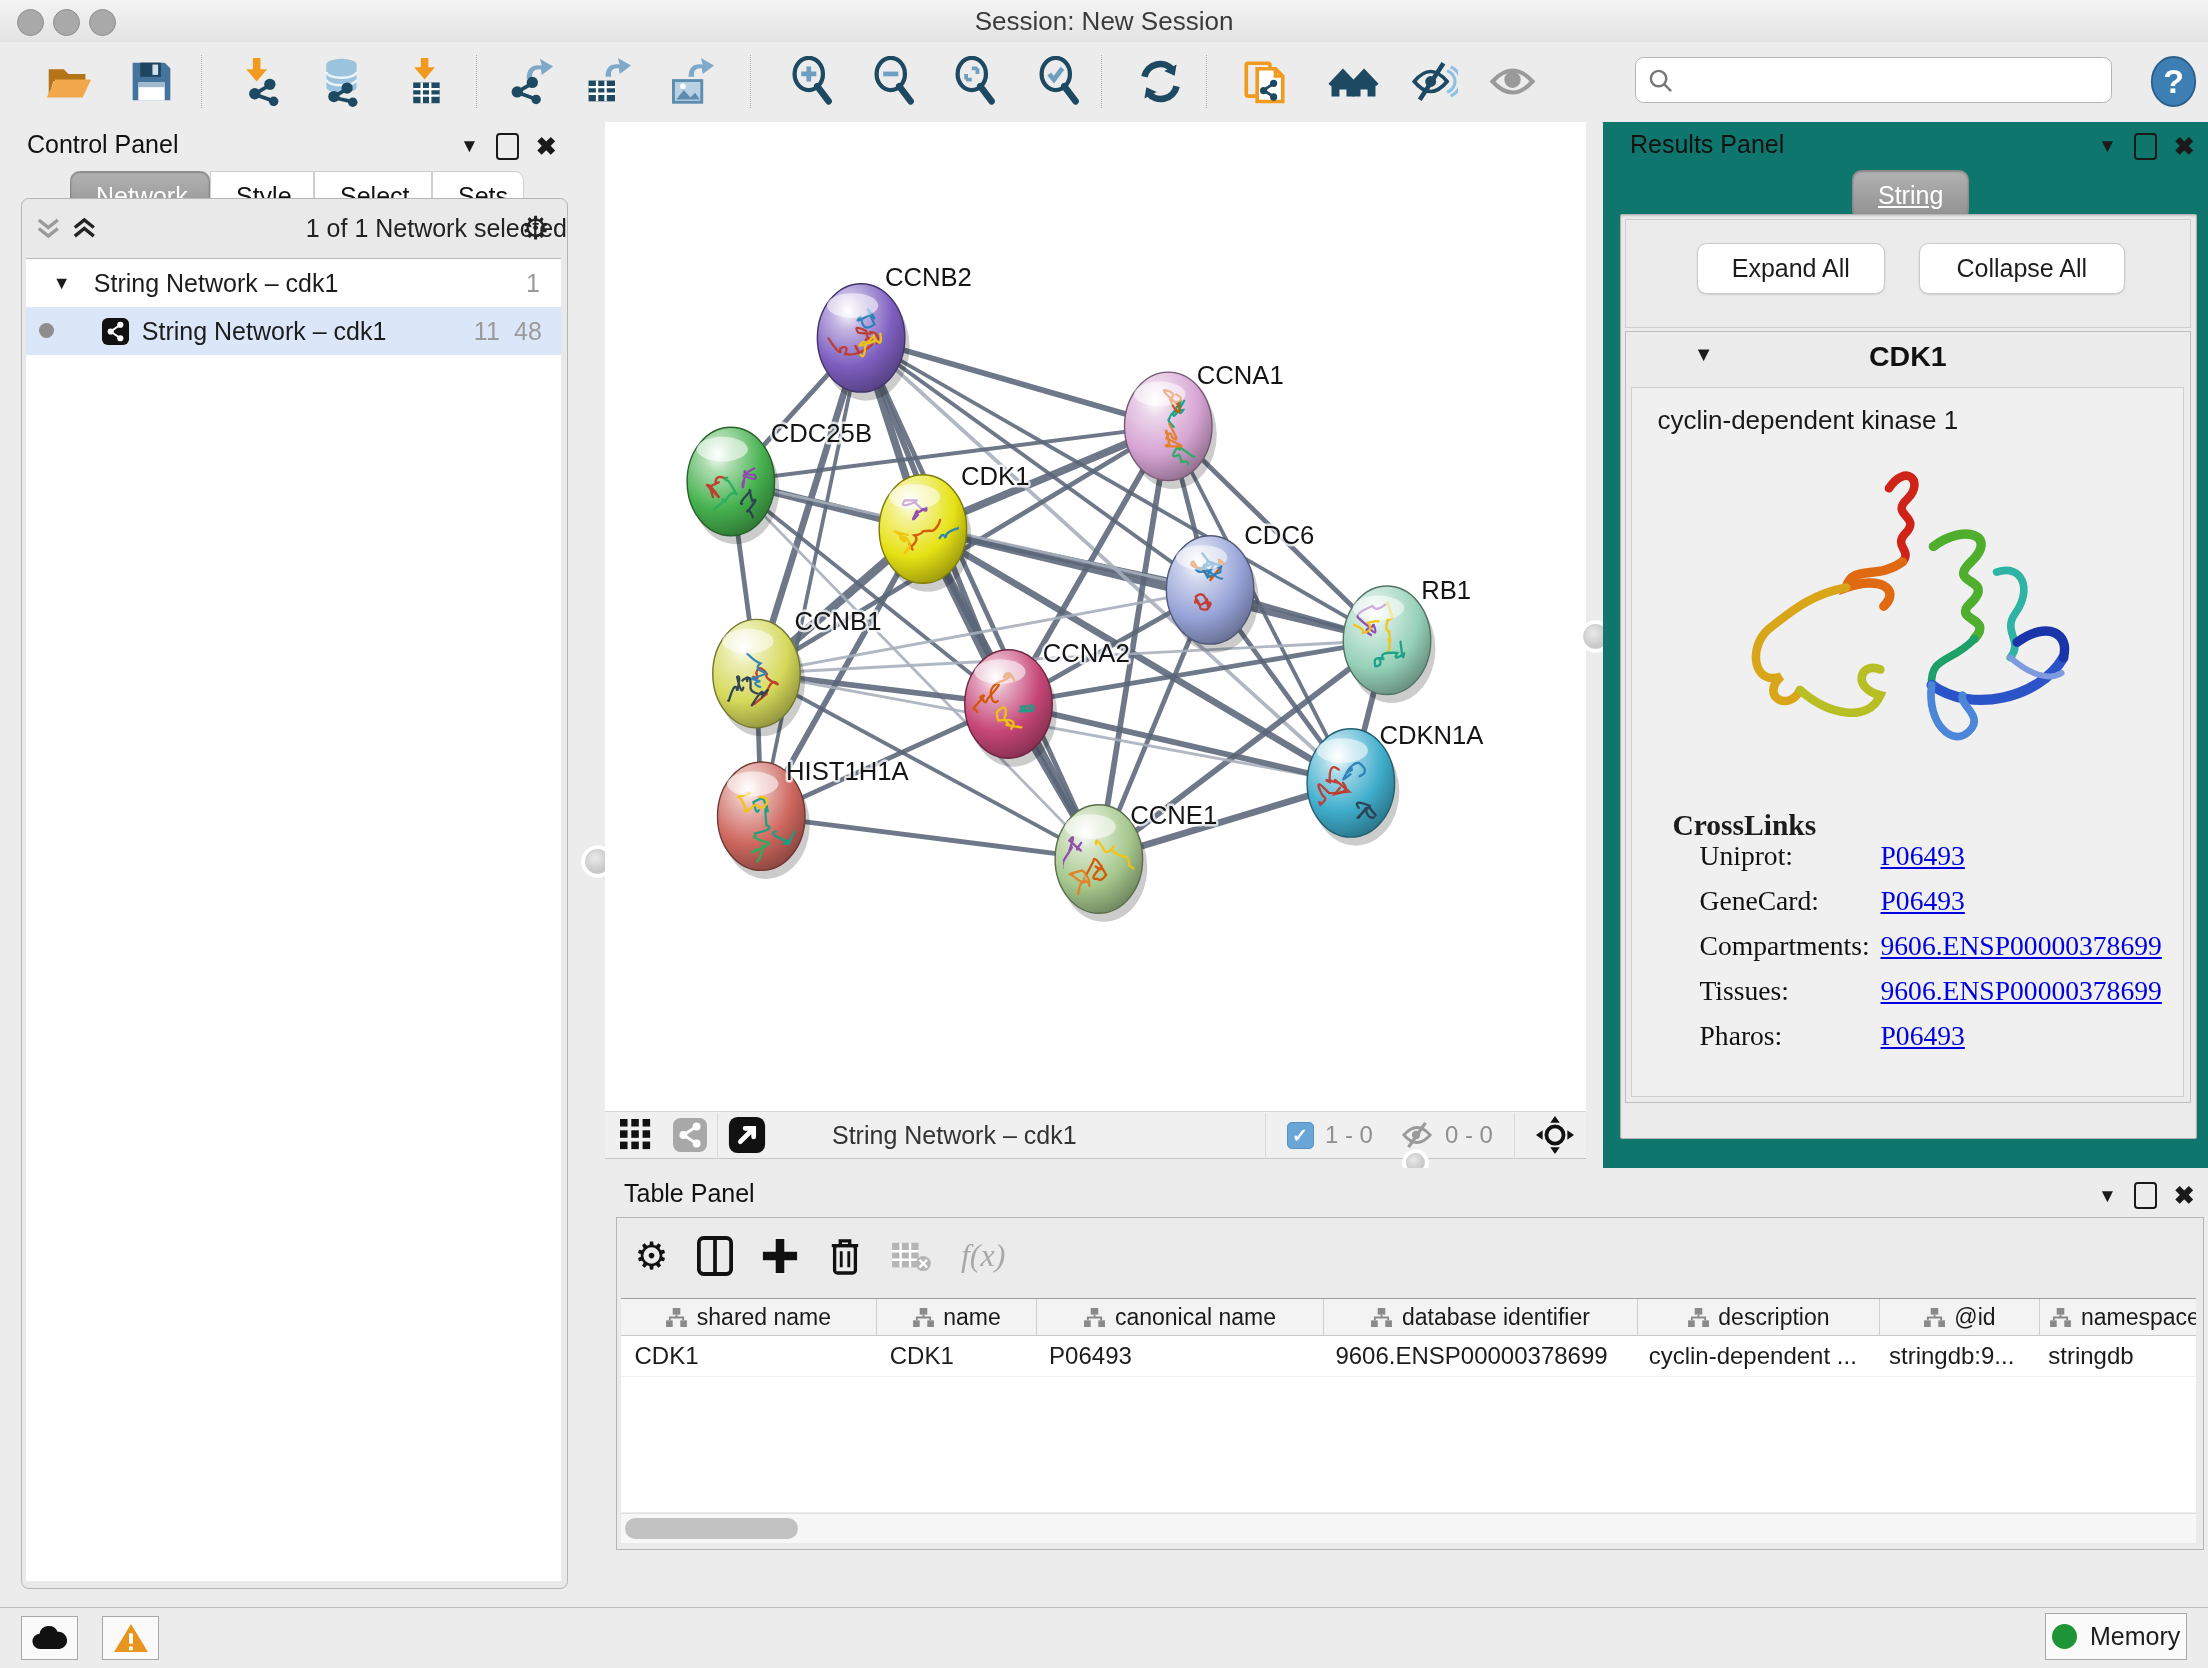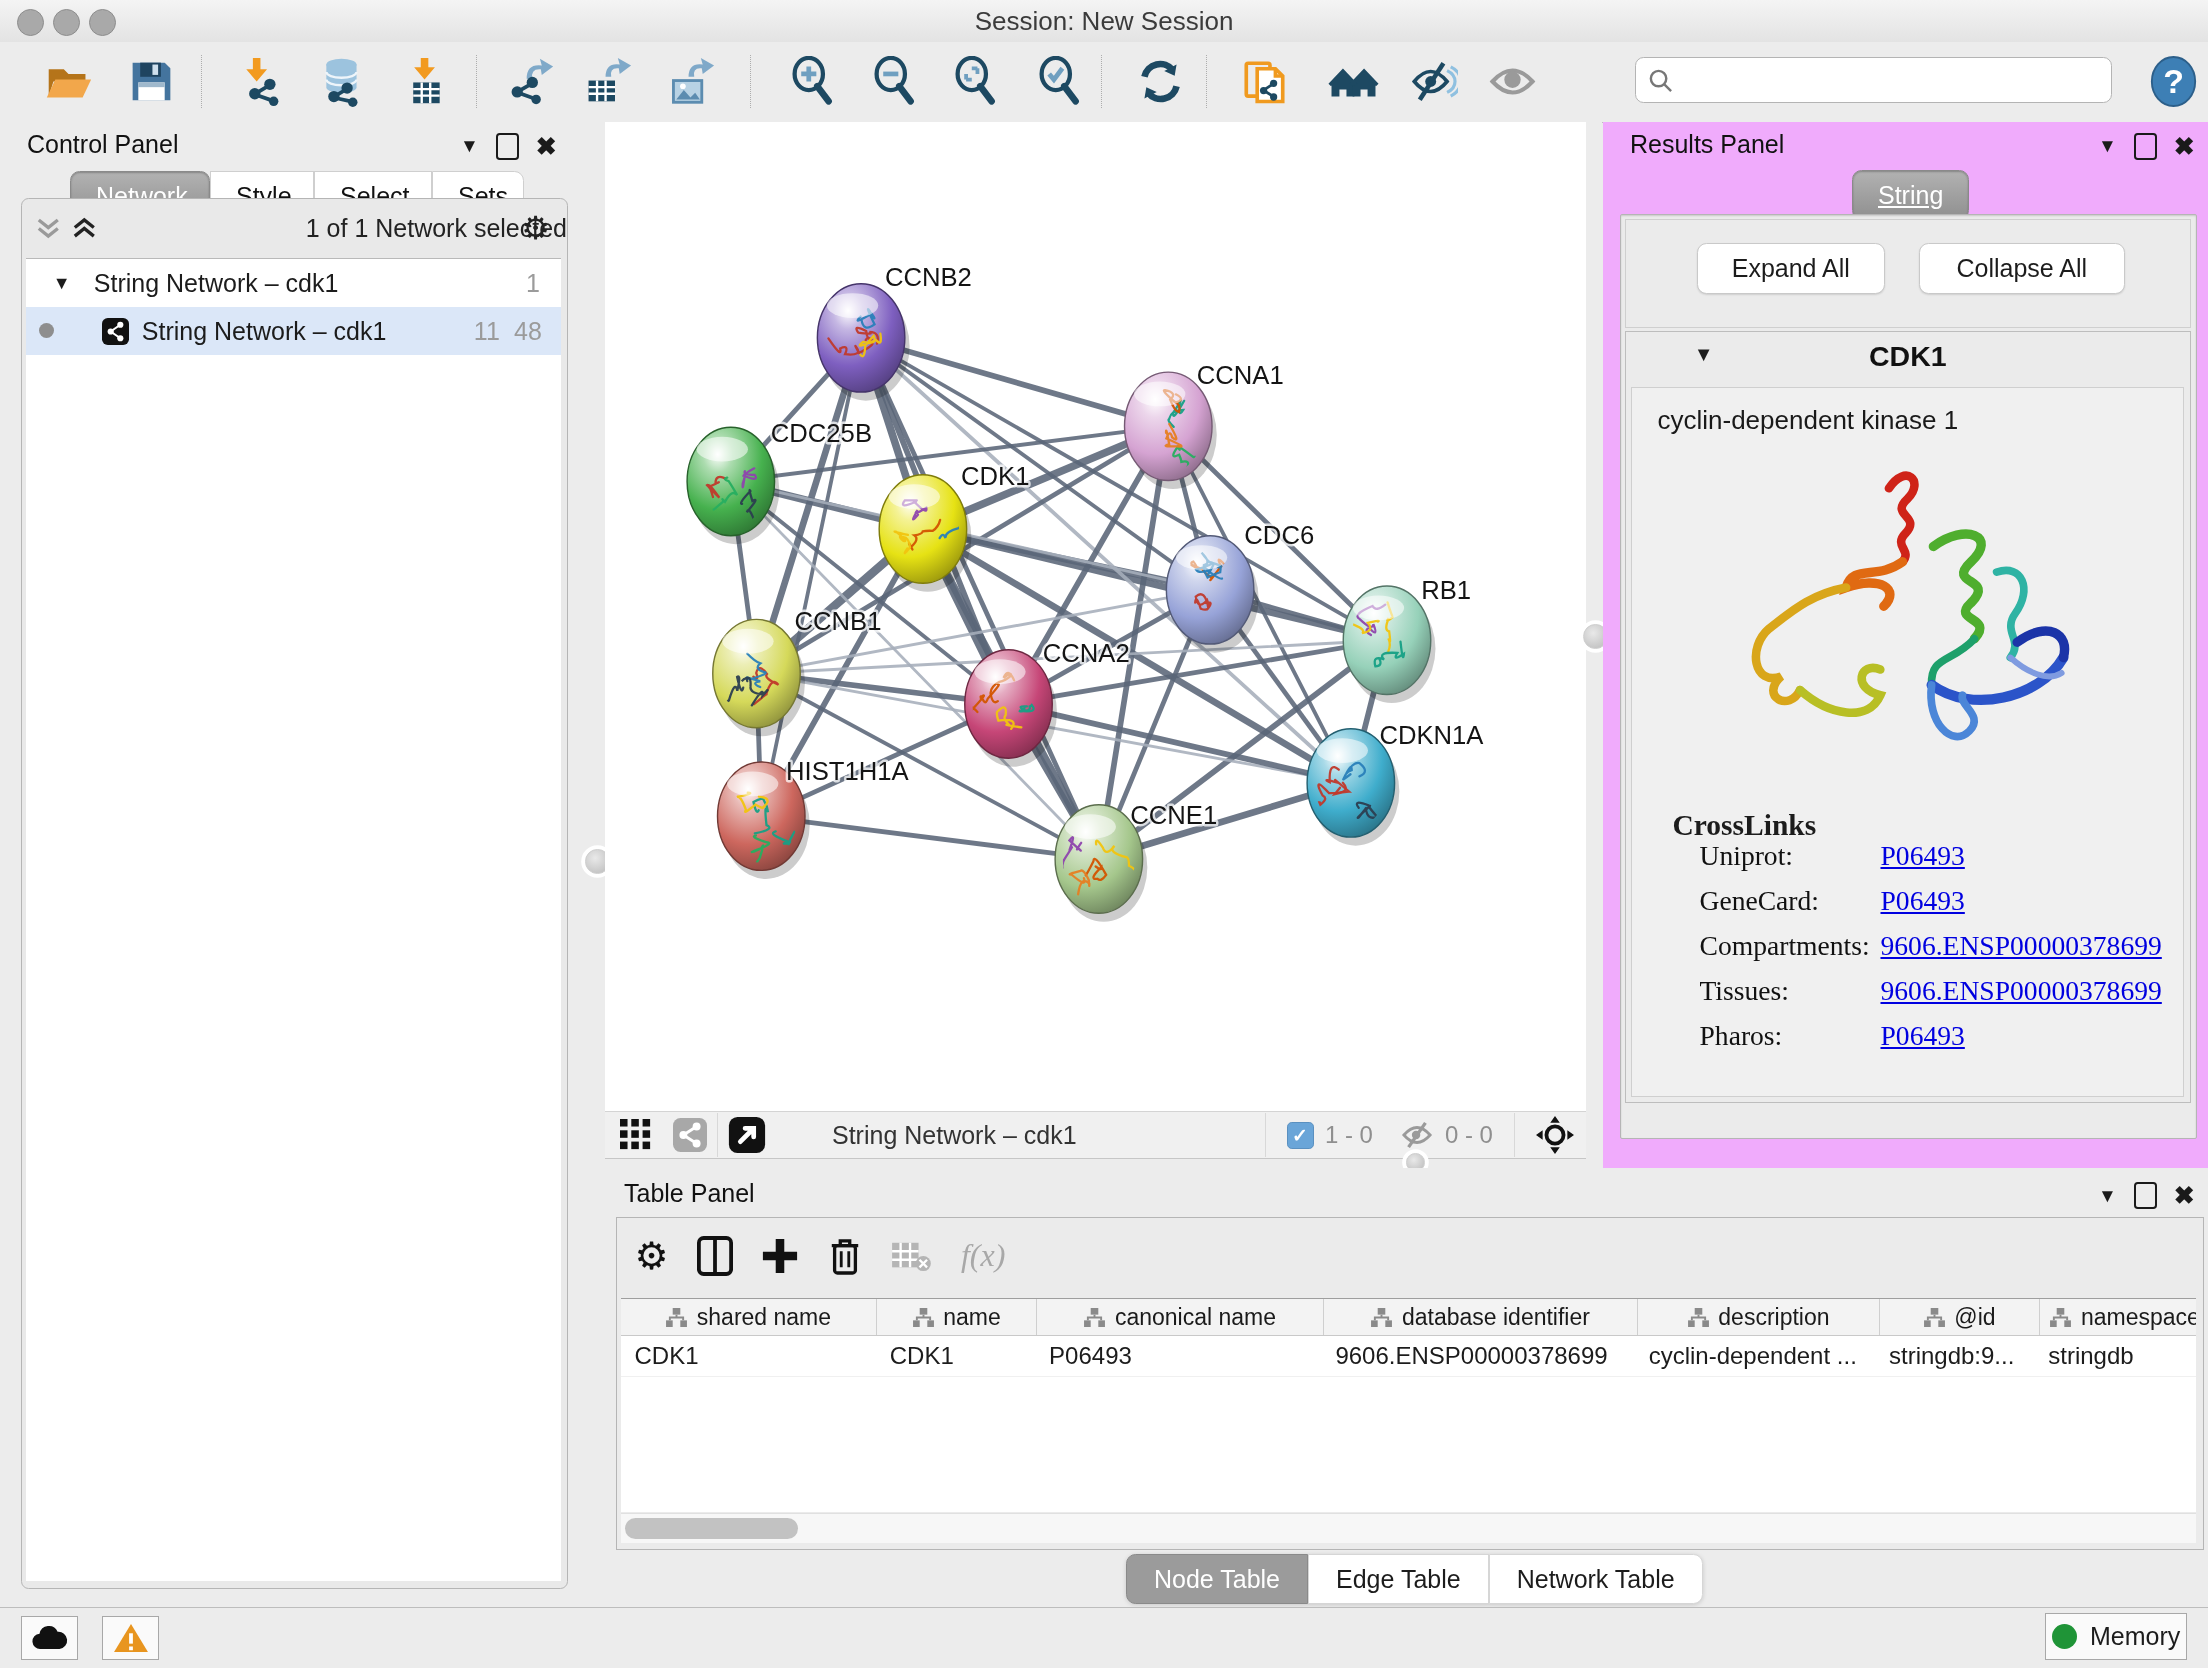--- a/index.html
+++ b/index.html
@@ -71,21 +71,21 @@
     border-radius:4.8px;color:#fff;font-size:19px;line-height:25px;text-align:center;
     font-weight:bold;}
 
   
   .vdivider{background:#ececec;}
   .handle{position:absolute;width:23px;height:23px;border-radius:50%;
     background:radial-gradient(circle at 40% 35%,#e9e9e9,#b9b9b9);
     border:1px solid #cfcfcf;box-shadow:0 0 0 3.8px #fff;}
 
   
-  .results-panel{left:1603px;top:122px;width:606px;height:1050px;background:#f0abfc;}
+  .results-panel{left:1603px;top:122px;width:606px;height:1050px;background:#0f766e;}
   .rp-outer{position:absolute;left:17px;top:92px;width:575px;height:923px;
     background:#ebebeb;border:1.9px solid #b5b5b5;border-radius:2px;
     box-shadow:inset 0 1px 1.9px rgba(0,0,0,.15);}
   .rp-btnrow{position:absolute;left:3.8px;top:3.8px;width:564px;height:107px;
     border:1px solid #cfcfcf;background:#ebebeb;}
   .rp-btn{position:absolute;top:23px;height:49px;line-height:48px;background:#fff;
     border:1px solid #c9c9c9;border-radius:9.5px;font-size:25px;text-align:center;
     box-shadow:0 1px 1.9px rgba(0,0,0,.12);}
   .rp-section{position:absolute;left:3.8px;top:116px;width:564px;height:770px;
     border:1px solid #bdbdbd;background:#ebebeb;}
@@ -881,25 +881,20 @@
               <div class="td" style="width: 227px;">cyclin-dependent ...</div>
               <div class="td" style="width: 146px;">stringdb:9...</div>
               <div class="td" style="width: 157px;">stringdb</div>
             </div>
           </div>
       </div>
       <div class="tp-scroll">
         <div class="tp-thumb"></div>
       </div>
     </div>
-    <div class="tp-tabs">
-      <div class="tp-tab sel">Node Table</div>
-      <div class="tp-tab">Edge Table</div>
-      <div class="tp-tab last">Network Table</div>
-    </div>
   </div>
 
   <div class="abs status-bar">
     <div class="sb-btn" style="left:21px">
       <svg width="38" height="27" viewBox="0 0 40 28">
         <path d="M10 26 a8 8 0 0 1 -1 -16 a10 10 0 0 1 19 -2 a7 7 0 0 1 2 18 z" fill="#111"></path>
       </svg>
     </div>
     <div class="sb-btn" style="left:102px">
       <svg width="36" height="32" viewBox="0 0 38 34">

